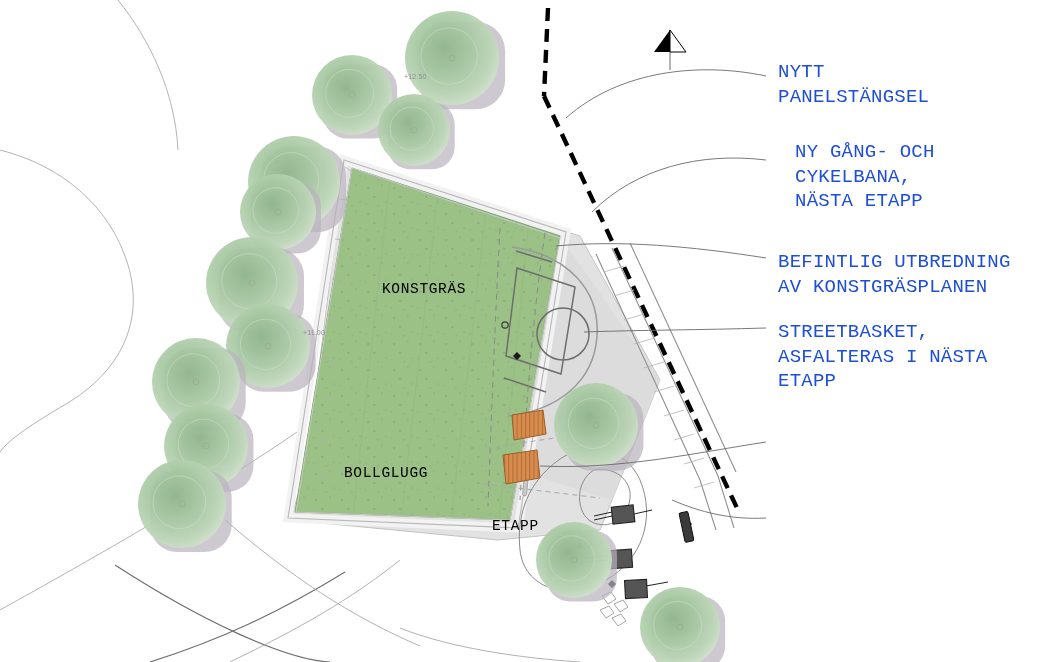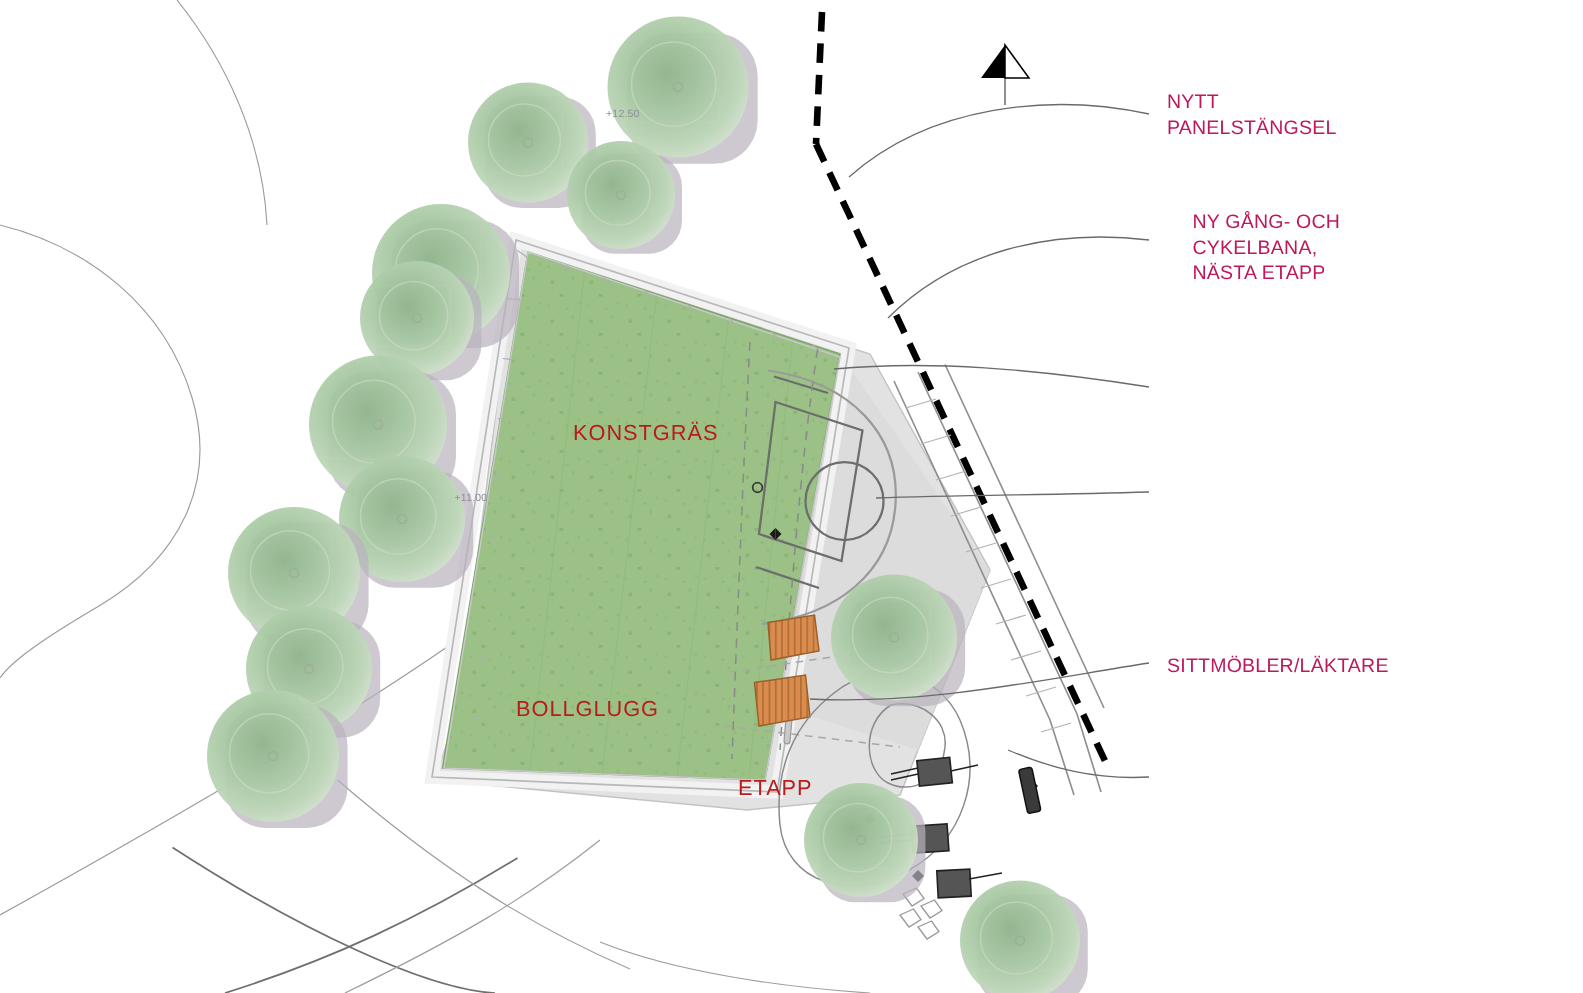--- a/index.html
+++ b/index.html
@@ -1,25 +1,25 @@
 <!DOCTYPE html>
 <html><head>
 <meta charset="utf-8">
 <style>
   html,body{margin:0;padding:0;background:#ffffff;}
   body{width:1055px;height:662px;overflow:hidden;
        font-family:"Liberation Sans",sans-serif;}
   #plan{position:relative;width:1055px;height:662px;background:#fff;}
   #svgroot{position:absolute;top:0;left:0;width:1055px;height:662px;}
 
-  .ann{position:absolute;color:#be185d;font-size:13px;line-height:1.30;
-       letter-spacing:.012em;white-space:pre-line;font-family:Liberation Sans, sans-serif;}
-
-  .planlabel{position:absolute;color:#b91c1c;font-size:14.5px;letter-spacing:.045em;
-             font-family:Liberation Sans, sans-serif;white-space:nowrap;}
+  .ann{position:absolute;color:#1d4ed8;font-size:19px;line-height:1.30;
+       letter-spacing:.012em;white-space:pre-line;font-family:Liberation Mono, monospace;}
+
+  .planlabel{position:absolute;color:#000000;font-size:14.5px;letter-spacing:.045em;
+             font-family:Liberation Mono, monospace;white-space:nowrap;}
   .elev{position:absolute;color:#8e8e96;font-size:7px;letter-spacing:.02em;
         font-family:"Liberation Sans",sans-serif;white-space:nowrap;}
 </style>
 </head>
 <body>
 
 <div id="plan">
 
 <svg id="svgroot" viewBox="0 0 1055 662">
   <defs>
@@ -305,21 +305,25 @@
     <path d="M670,30 L654,52 L670,52 Z" fill="#000000"></path>
     <path d="M670,30 L686,52 L670,52 Z" fill="#ffffff" stroke="#000000" stroke-width="1"></path>
   </g>
 </svg>
 
 <div class="ann" style="left:778px;top:60px">NYTT
 PANELSTÄNGSEL</div>
 <div class="ann" style="left:795px;top:140px">NY GÅNG- OCH
 CYKELBANA,
 NÄSTA ETAPP</div>
-<div class="ann" style="left:778px;top:436px">SITTMÖBLER/LÄKTARE</div>
+<div class="ann" style="left:778px;top:250px">BEFINTLIG UTBREDNING
+AV KONSTGRÄSPLANEN</div>
+<div class="ann" style="left:778px;top:320px">STREETBASKET,
+ASFALTERAS I NÄSTA
+ETAPP</div>
 
 <div class="planlabel" style="left:382px;top:281px">KONSTGRÄS</div>
 <div class="planlabel" style="left:344px;top:465px">BOLLGLUGG</div>
 <div class="planlabel" style="left:492px;top:518px">ETAPP</div>
 
 <div class="elev" style="left:303px;top:329px">+11.00</div>
 <div class="elev" style="left:404px;top:73px">+12.50</div>
 
 </div>
 

